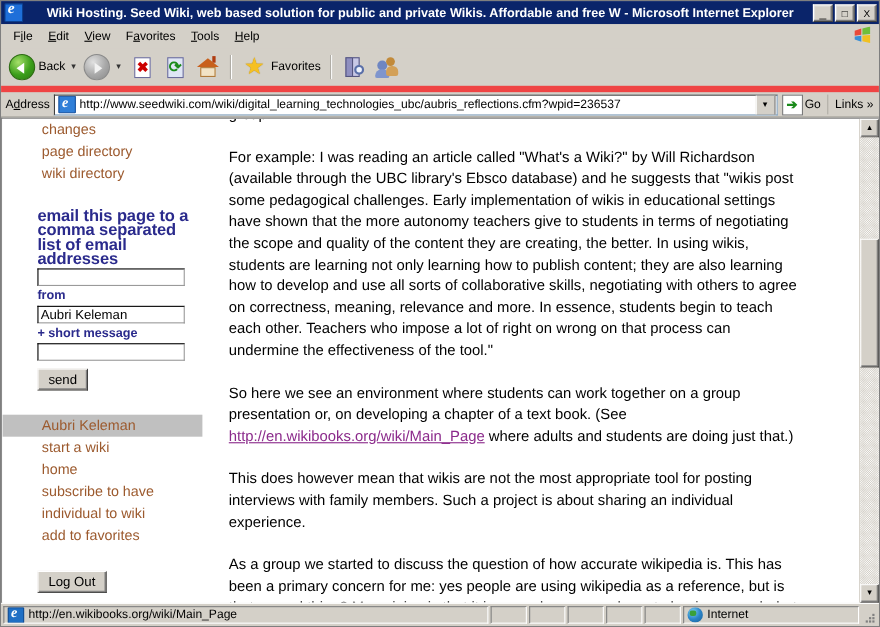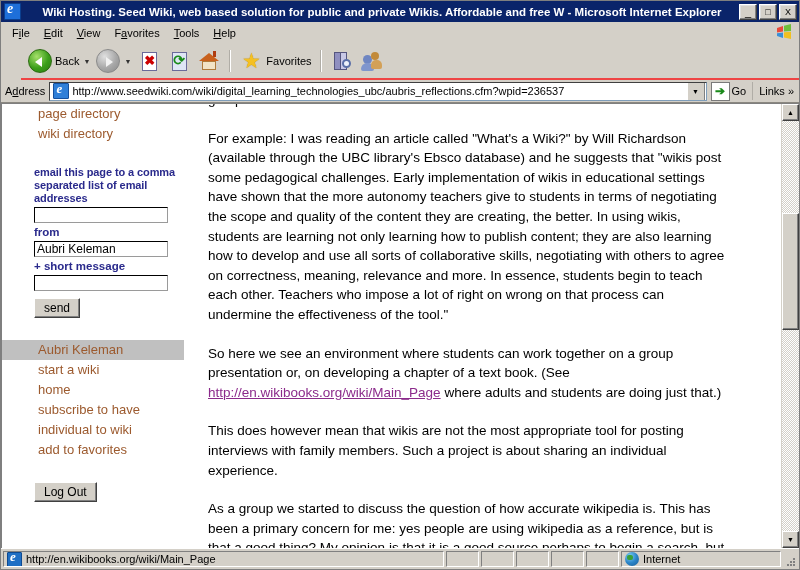--- a/index.html
+++ b/index.html
@@ -76,22 +76,21 @@
   .menu-flag{
     position:absolute;right:6px;top:2px;width:17px;height:16px;
   }
 
   
   .toolbar{
     height:34px;min-height:34px;
     background:#d4d0c8;
     display:flex;align-items:center;
     padding-left:4px;gap:0px;
-    border-bottom:2px solid #ef4444;
-    margin-left:20px;
+    border-bottom:6px solid #ef4444;
   }
   .tbtn{display:flex;align-items:center;height:30px;padding:0 3px;gap:3px;}
   .tbtn .lbl{font-size:11px;color:#000;}
   .tsep{width:1px;height:22px;background:#b0ada6;margin:0 5px;border-right:1px solid #ffffff;}
   .arrowdrop{font-size:7px;color:#333;margin-left:1px;}
 
   .ic{width:24px;height:24px;position:relative;flex:0 0 auto;}
   
   .ic-back{border-radius:50%;background:radial-gradient(circle at 35% 30%, #a6e06a 0%, #3b9e1a 55%, #2a7a10 100%);border:1px solid #2d6b12;box-sizing:border-box;}
   .ic-back:after{content:"";position:absolute;left:6px;top:7px;width:0;height:0;border-top:5px solid transparent;border-bottom:5px solid transparent;border-right:7px solid #ffffff;}
@@ -199,21 +198,21 @@
     cursor:pointer;
   }
   .nav-sel{
     background:#c0c0c0;color:#9c5a2e;
     display:block;
     padding:1px 0 1px 36px;
     font-size:13px;line-height:18px;
     margin-right:14px;
   }
   .email-block{margin:22px 0 0 32px;width:150px;}
-  .email-lbl{color:#2a2a8c;font-size:11px;line-height:13px;font-weight:bold;letter-spacing:-0.1px;}
+  .email-lbl{color:#2a2a8c;font-size:15px;line-height:13px;font-weight:bold;letter-spacing:-0.1px;}
   .email-lbl2{color:#2a2a8c;font-size:11.5px;line-height:14px;font-weight:bold;margin-top:2px;}
   .txtin{
     width:134px;height:16px;margin-top:2px;box-sizing:border-box;
     border:1px solid #000000;
     border-right-color:#9a9a9a;border-bottom-color:#9a9a9a;
     background:#ffffff;
     font-family:"Liberation Sans",sans-serif;font-size:12px;
     padding:0 2px;color:#000;
     display:block;
   }
@@ -436,20 +435,21 @@
       <span class="links-lbl">Links</span>
       <span class="links-chev">»</span>
     </div>
   </div>
 
   <div class="content-wrap">
     <div class="page">
 
       <div class="sidebar">
 
+        <div class="nav-link">changes</div>
         <div class="nav-link">page directory</div>
         <div class="nav-link">wiki directory</div>
 
         <div class="email-block">
           <div class="email-lbl">email this page to a comma separated list of email addresses</div>
           <input class="txtin" type="text" value="" style="">
           <div class="email-lbl2">from</div>
           <input class="txtin" type="text" value="Aubri Keleman" style="">
           <div class="email-lbl2">+ short message</div>
           <input class="txtin" type="text" value="" style="">

